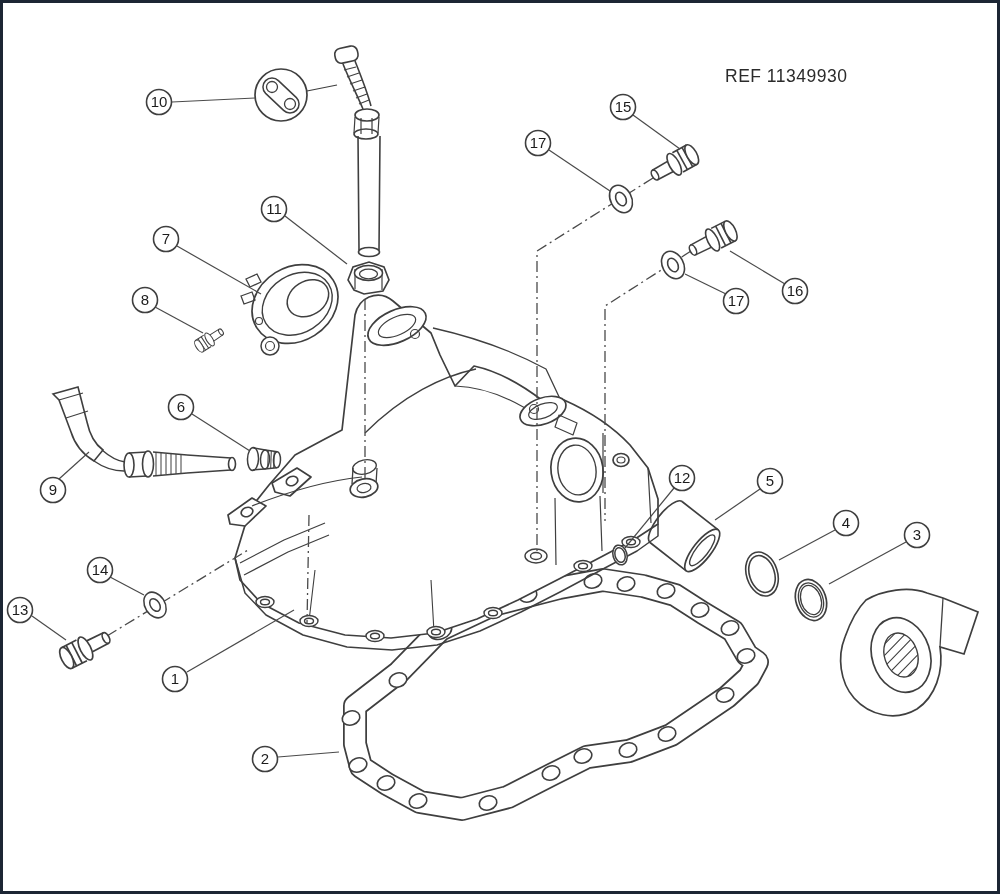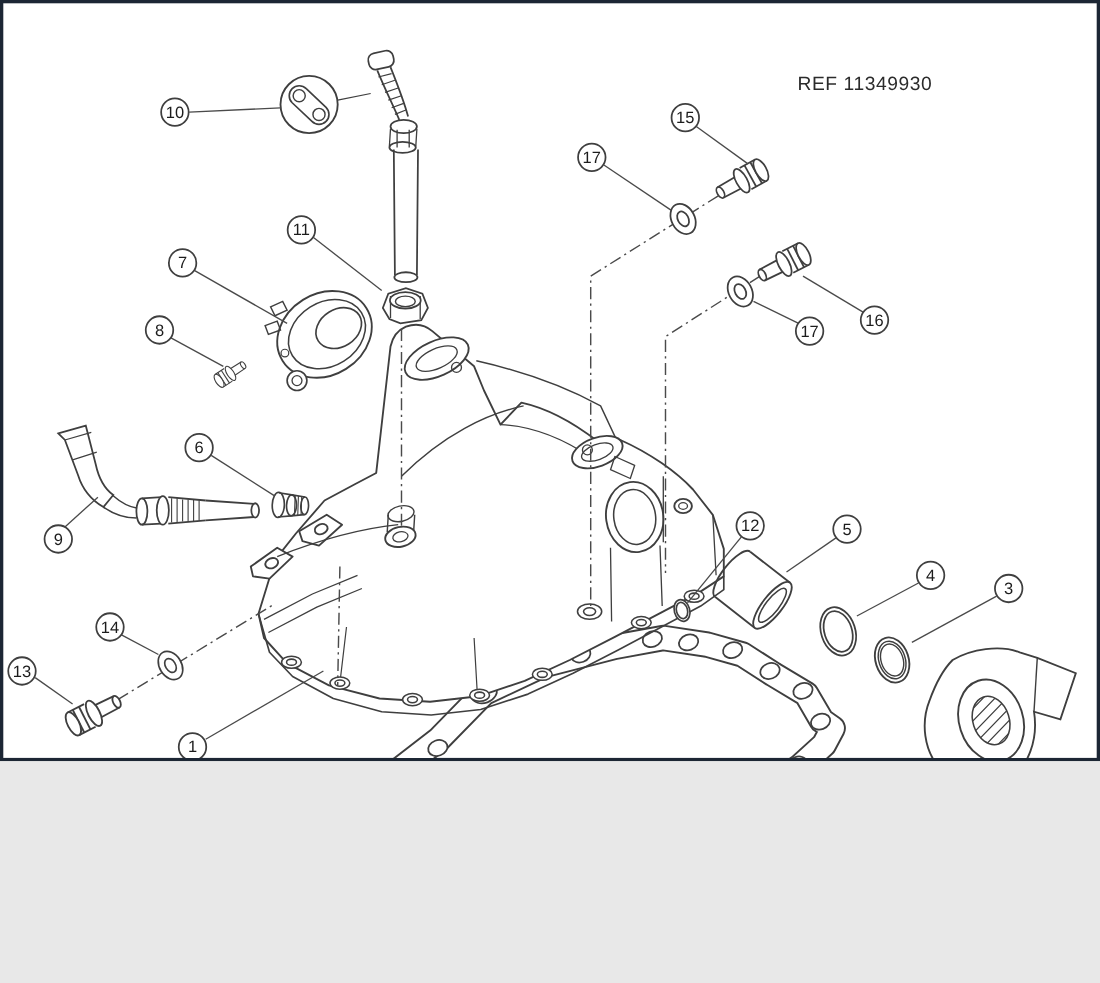--- a/index.html
+++ b/index.html
@@ -1,16 +1,16 @@
 <!DOCTYPE html>
 <html><head>
 <meta charset="utf-8">
 <style>
   html,body{margin:0;padding:0;background:#e8e8e8;}
-  .page{position:relative;width:1000px;height:692px;background:#ffffff;
+  .page{position:relative;width:1000px;height:894px;background:#ffffff;
         border:3px solid #1c2634;box-sizing:border-box;margin:0 auto;
         font-family:"Liberation Sans", sans-serif;overflow:hidden;}
   svg{display:block;}
   .ref-text{font-family:"Liberation Sans", sans-serif;font-size:17.5px;fill:#2b2b2b;letter-spacing:.5px;}
   .callout-num{font-family:"Liberation Sans", sans-serif;font-size:15px;fill:#1c1c1c;text-anchor:middle;}
 </style>
 </head>
 <body>
 
 <div class="page">

